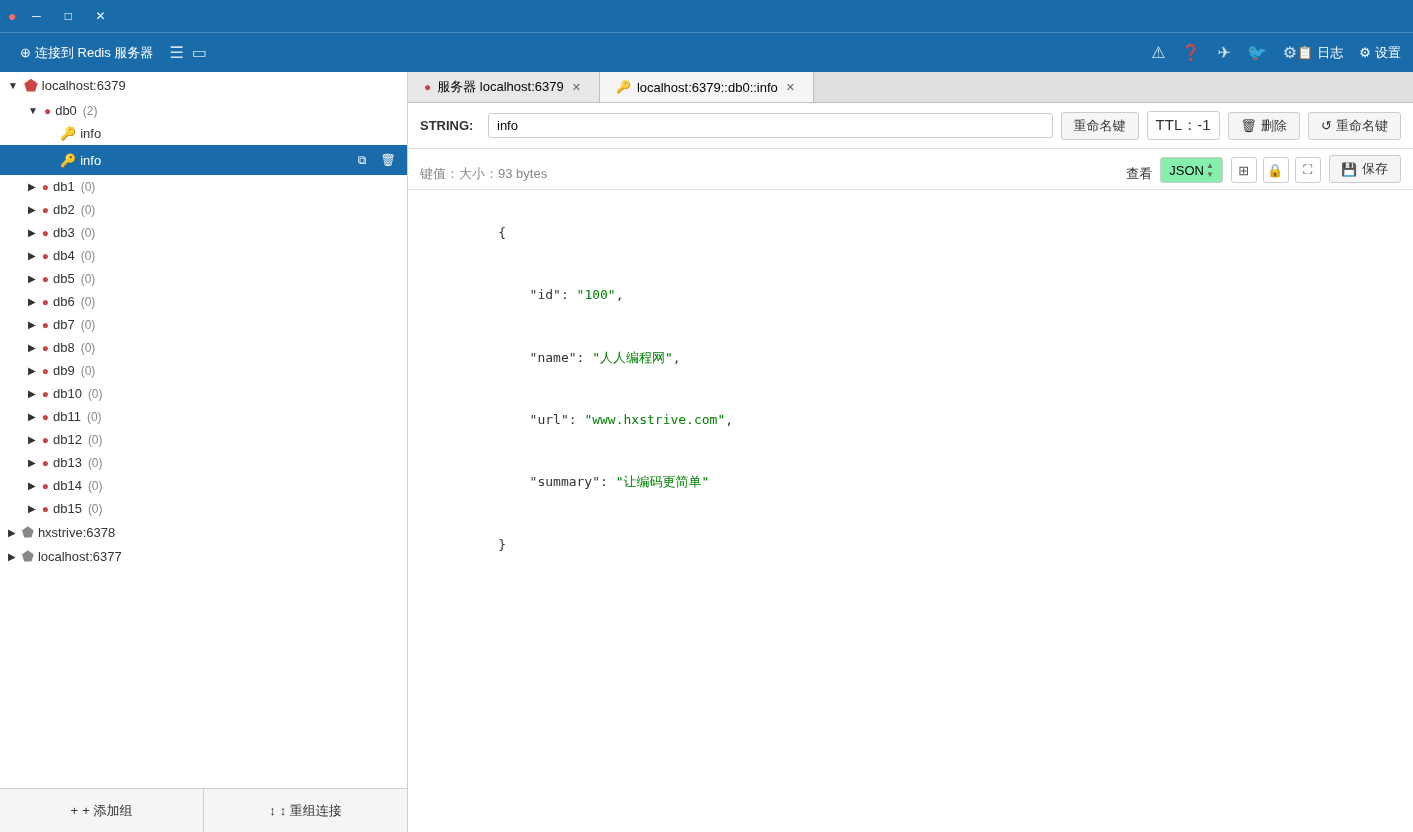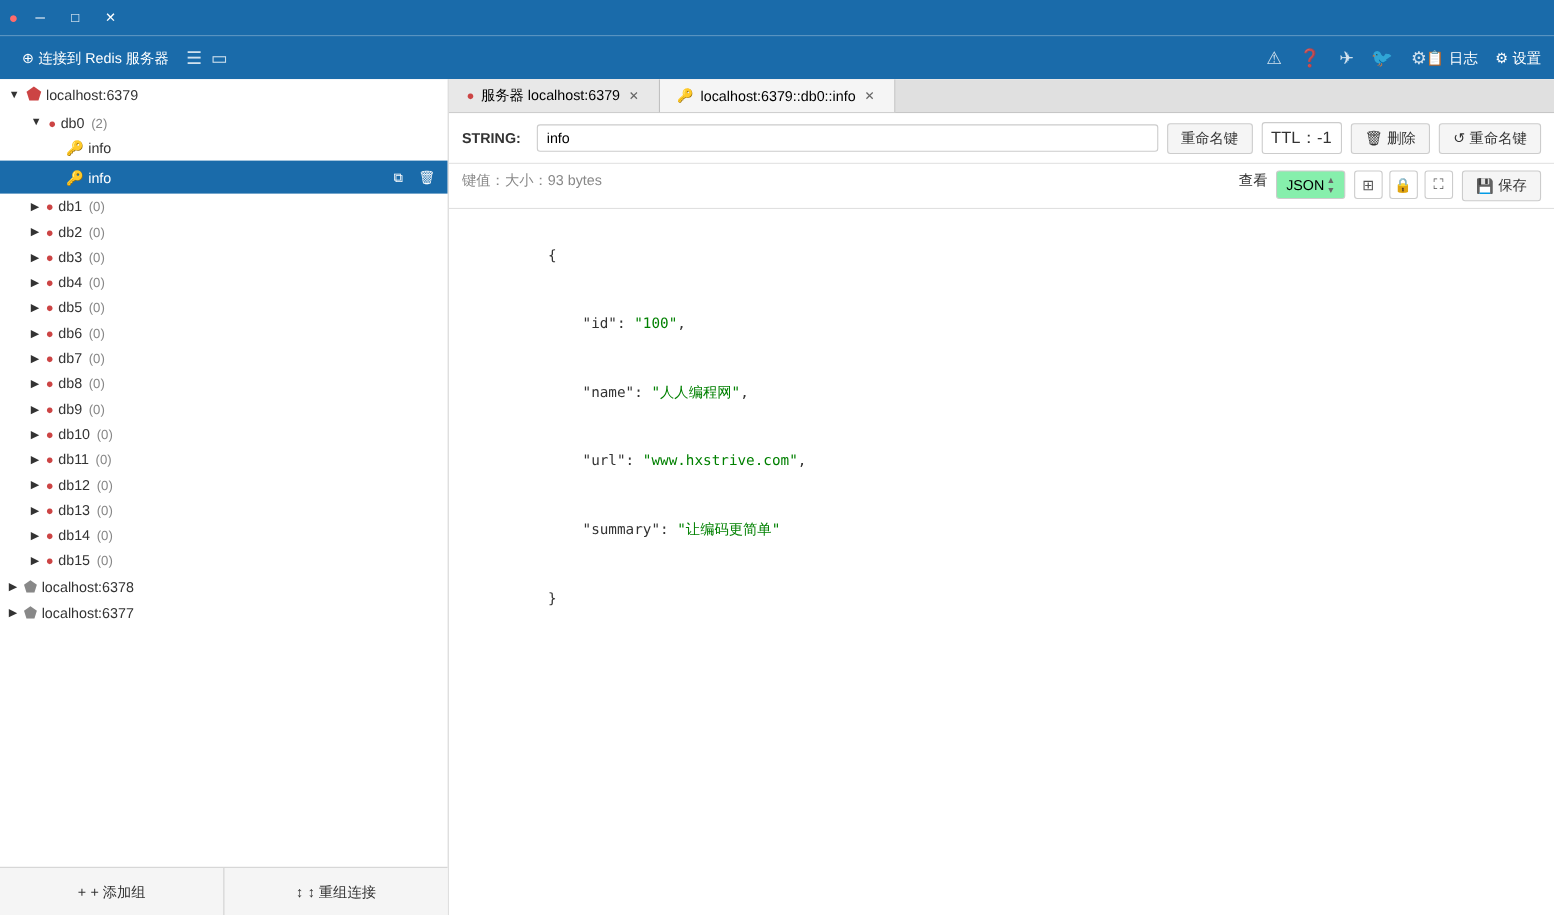--- a/index.html
+++ b/index.html
@@ -165,21 +165,21 @@
       background: #f5f5f5; cursor: pointer; font-size: 13px; color: #333; display: flex; align-items: center; gap: 4px;
     }
     #key-header .reload-btn {
       padding: 4px 12px; border: 1px solid #ccc; border-radius: 3px;
       background: #f5f5f5; cursor: pointer; font-size: 13px; color: #333; display: flex; align-items: center; gap: 4px;
     }
 
     
     #value-header {
       display: flex;
-      align-items: flex-start;
+      align-items: flex-end;
       padding: 6px 12px;
       border-bottom: 1px solid #e0e0e0;
       background: #fff;
       gap: 8px;
     }
     #value-header .size-info { font-size: 13px; color: #888; flex: 1; }
     #value-header .view-label { font-size: 13px; color: #333; }
     #value-header .format-select {
       display: flex; align-items: center; gap: 2px;
       border: 1px solid #ccc; border-radius: 3px; padding: 3px 8px;
@@ -391,21 +391,21 @@
         <span class="indent-1"></span>
         <span class="arrow">▶</span>
         <span class="db-icon">●</span>
         <span>db15</span>
         <span class="count-badge">(0)</span>
       </div>
 
       <div class="tree-item">
         <span class="arrow">▶</span>
         <span class="group-icon">⬟</span>
-        <span>localhost:6378</span>
+        <span>hxstrive:6378</span>
       </div>
 
       <div class="tree-item">
         <span class="arrow">▶</span>
         <span class="group-icon">⬟</span>
         <span>localhost:6377</span>
       </div>
 
     </div>
 

